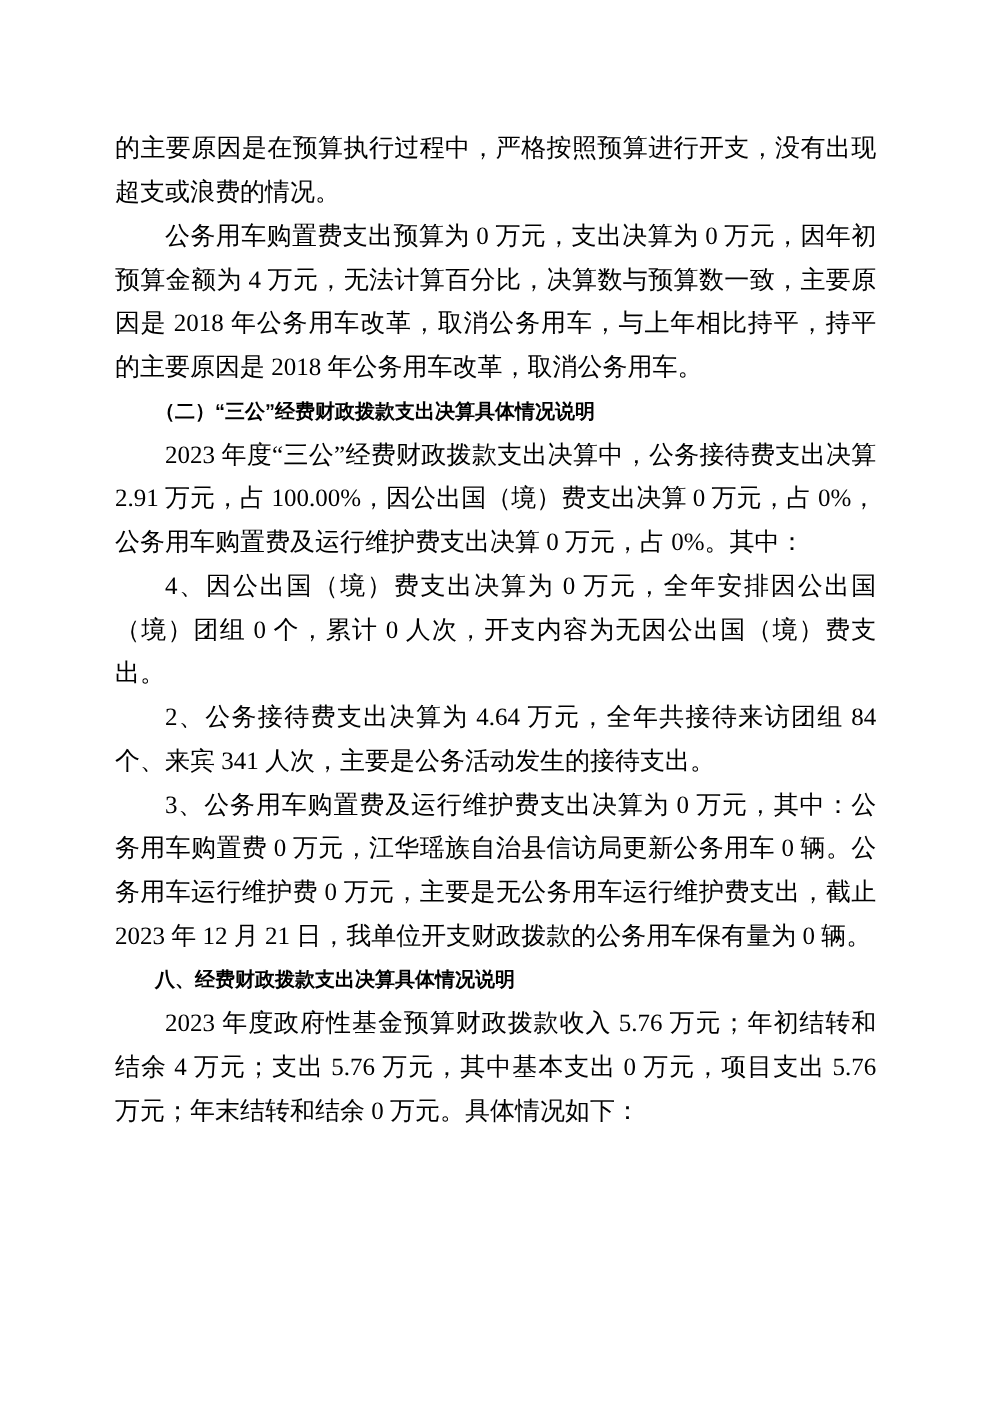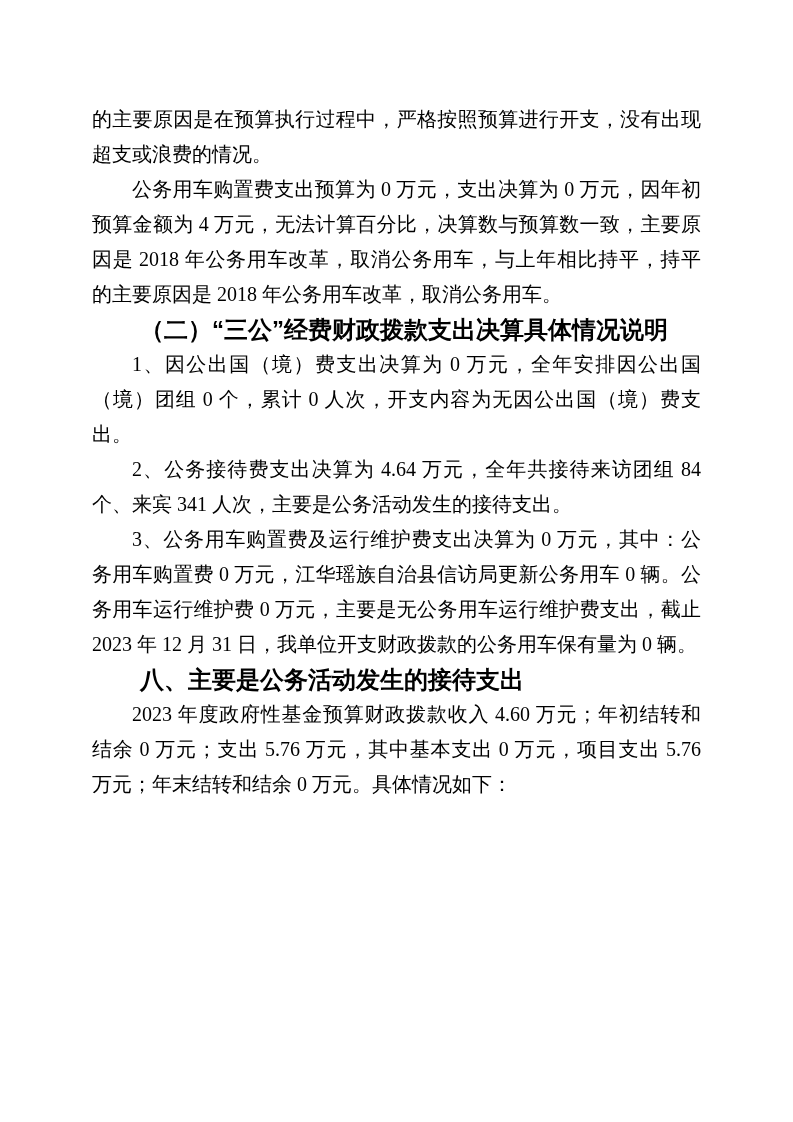--- a/index.html
+++ b/index.html
@@ -28,44 +28,45 @@
     .para {
       margin: 0;
       text-indent: 2em;
       word-break: break-all;
     }
     .para.no-indent {
       text-indent: 0;
     }
     .heading {
       margin: 0;
-      font-size: 24px;
+      font-size: 16px;
       line-height: 35px;
       font-weight: bold;
       text-indent: 2em;
       font-family: "Liberation Sans", "DejaVu Sans", sans-serif;
       color: #000000;
     }
   </style>
 </head>
 <body>
 
 <div class="page">
 
   <p class="para no-indent">的主要原因是在预算执行过程中，严格按照预算进行开支，没有出现超支或浪费的情况。</p>
 
   <p class="para">公务用车购置费支出预算为 0 万元，支出决算为 0 万元，因年初预算金额为 4 万元，无法计算百分比，决算数与预算数一致，主要原因是 2018 年公务用车改革，取消公务用车，与上年相比持平，持平的主要原因是 2018 年公务用车改革，取消公务用车。</p>
 
 
   <h2 class="heading">（二）“三公”经费财政拨款支出决算具体情况说明</h2>
 
+  <p class="para">2023 年度“三公”经费财政拨款支出决算中，公务接待费支出决算 2.91 万元，占 100.00%，因公出国（境）费支出决算 0 万元，占 0%，公务用车购置费及运行维护费支出决算 0 万元，占 0%。其中：</p>
 
-  <p class="para">1、因公出国（境）费支出决算为 0 万元，全年安排因公出国（境）团组 0 个，累计 0 人次，开支内容为无因公出国（境）费支出。</p>
+  <p class="para">4、因公出国（境）费支出决算为 0 万元，全年安排因公出国（境）团组 0 个，累计 0 人次，开支内容为无因公出国（境）费支出。</p>
 
   <p class="para">2、公务接待费支出决算为 4.64 万元，全年共接待来访团组 84 个、来宾 341 人次，主要是公务活动发生的接待支出。</p>
 
-  <p class="para">3、公务用车购置费及运行维护费支出决算为 0 万元，其中：公务用车购置费 0 万元，江华瑶族自治县信访局更新公务用车 0 辆。公务用车运行维护费 0 万元，主要是无公务用车运行维护费支出，截止 2023 年 12 月 31 日，我单位开支财政拨款的公务用车保有量为 0 辆。</p>
+  <p class="para">3、公务用车购置费及运行维护费支出决算为 0 万元，其中：公务用车购置费 0 万元，江华瑶族自治县信访局更新公务用车 0 辆。公务用车运行维护费 0 万元，主要是无公务用车运行维护费支出，截止 2023 年 12 月 21 日，我单位开支财政拨款的公务用车保有量为 0 辆。</p>
 
-  <h2 class="heading">八、主要是公务活动发生的接待支出</h2>
+  <h2 class="heading">八、经费财政拨款支出决算具体情况说明</h2>
 
-  <p class="para">2023 年度政府性基金预算财政拨款收入 4.60 万元；年初结转和结余 0 万元；支出 5.76 万元，其中基本支出 0 万元，项目支出 5.76 万元；年末结转和结余 0 万元。具体情况如下：</p>
+  <p class="para">2023 年度政府性基金预算财政拨款收入 5.76 万元；年初结转和结余 4 万元；支出 5.76 万元，其中基本支出 0 万元，项目支出 5.76 万元；年末结转和结余 0 万元。具体情况如下：</p>
 
 </div>
 
 </body></html>

